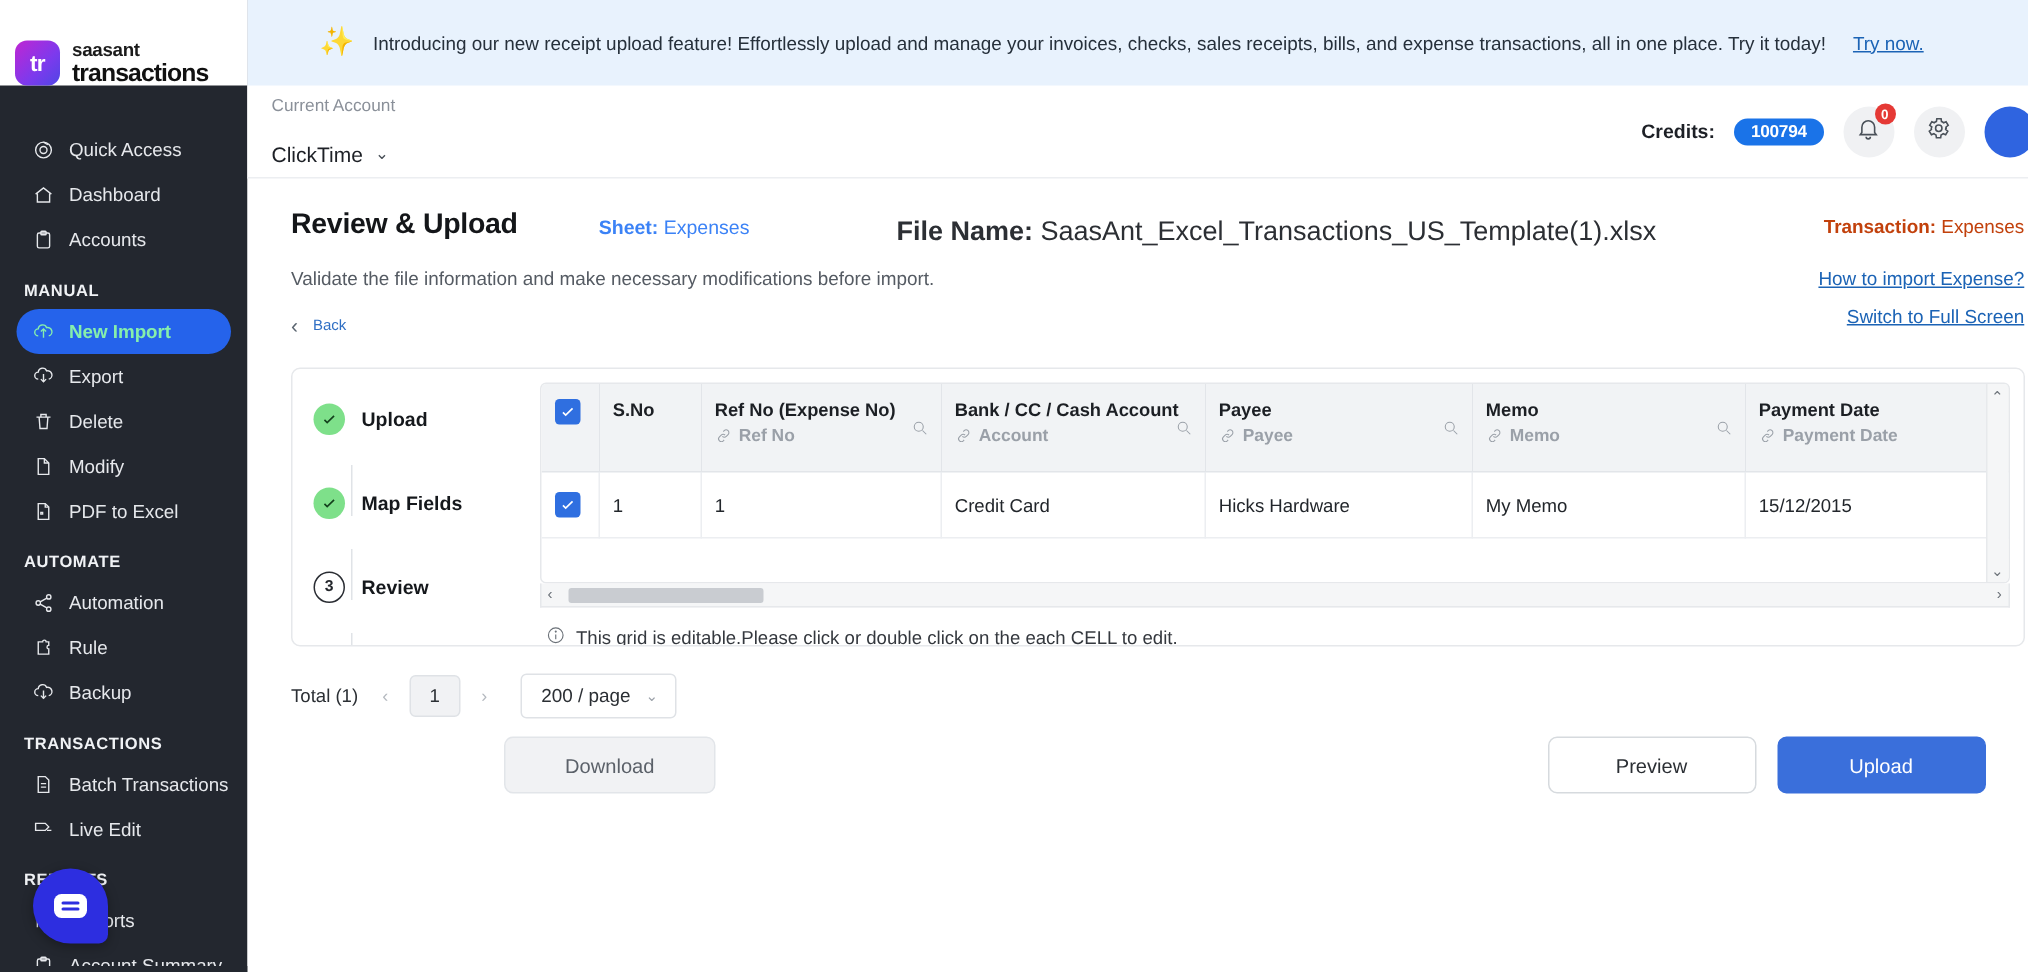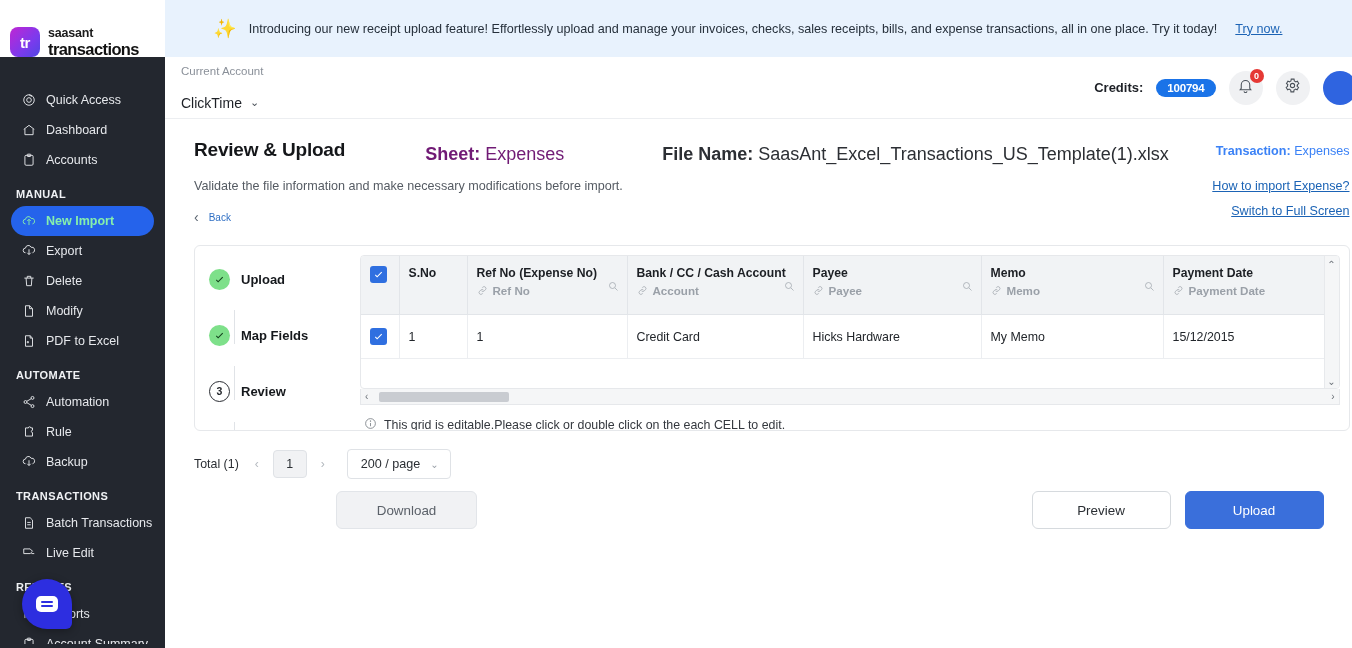--- a/index.html
+++ b/index.html
@@ -101,23 +101,23 @@
     position:absolute; top:-2px; right:-1px; background:#e53935; color:#fff;
     font-size:9px; font-weight:700; width:14px; height:14px; border-radius:50%;
     display:flex; align-items:center; justify-content:center;
   }
   .avatar { width: 34px; height:34px; border-radius:50%; background:#2f64e0; cursor:pointer;}
 
   
   .page { flex:1; padding: 20px 33px 0 29px; position:relative; }
   .page-head { display:flex; align-items:flex-start; }
   .page-title { font-size: 19px; font-weight: 700; color:#141619; letter-spacing:-0.2px; }
-  .meta-sheet { margin-left: 80px; font-size:18px; color:#701a75; padding-top:5px;}
+  .meta-sheet { margin-left: 54px; font-size:13px; color:#3b82f6; padding-top:5px;}
   .meta-file { margin-left: 98px; font-size:18px; color:#2c2f34; padding-top:5px;}
-  .meta-trans { margin-left: auto; font-size:12.6px; color:#3b82f6; padding-top:5px;}
+  .meta-trans { margin-left: auto; font-size:12.6px; color:#c2410c; padding-top:5px;}
   .meta b { font-weight: 700; }
   .page-sub { font-size: 12.6px; color:#555b63; margin-top: 14px; }
 
   .links-col {
     position:absolute; right: 33px; top: 60px; text-align:right;
   }
   .tlink { display:block; font-size:12.6px; color:#1b63b5; text-decoration: underline; margin-bottom: 11px; cursor:pointer;}
 
   .back-row { margin-top: 16px; display:flex; align-items:center; gap:10px; cursor:pointer; width: 70px;}
   .back-chevron { color:#5b6570; font-size: 14px; }

